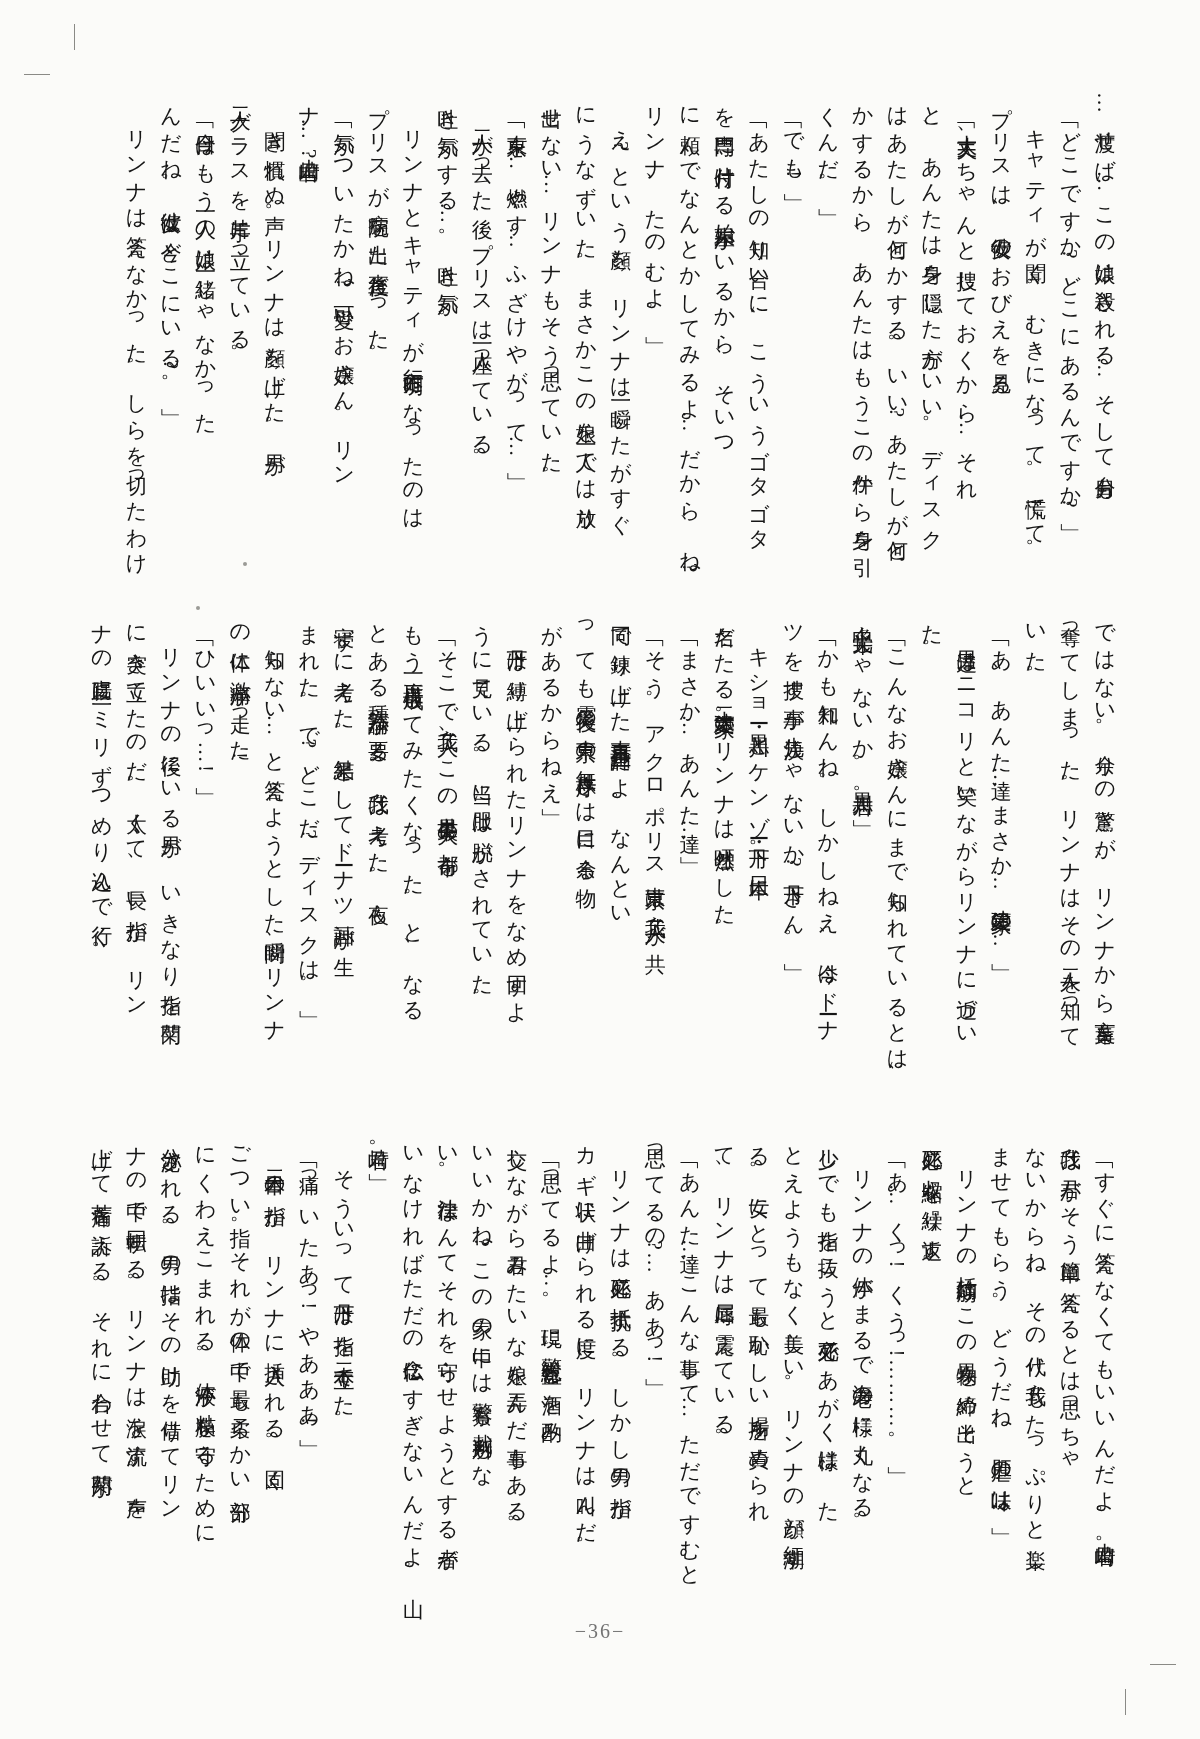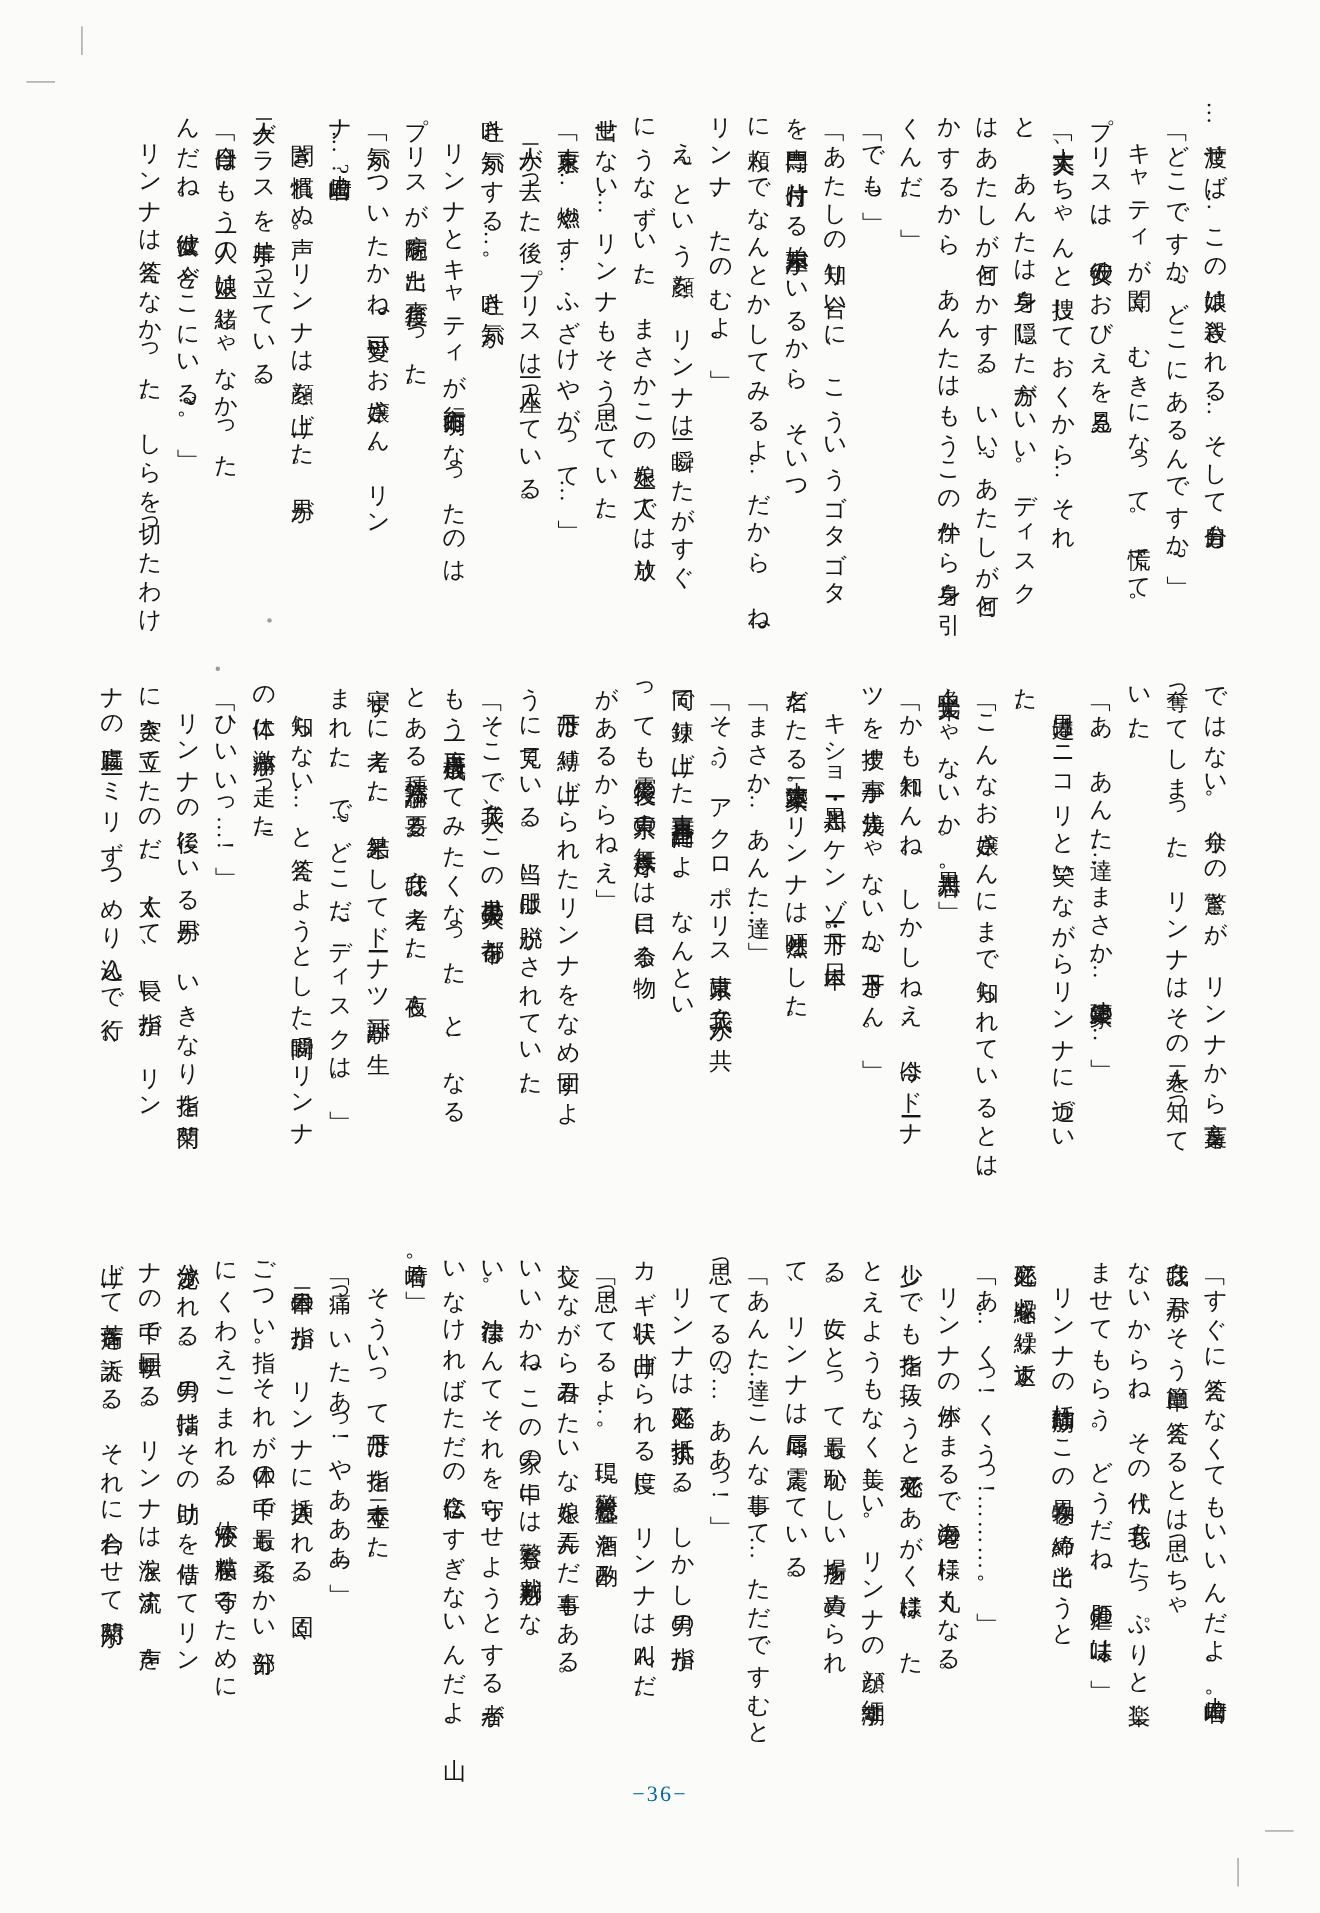--- a/index.html
+++ b/index.html
@@ -31,21 +31,21 @@
   .col { display: block; }
   .col.indent { text-indent: 23.4px; }
   .page-number {
     position: absolute;
     top: 1620px;
     left: 0;
     right: 0;
     text-align: center;
     font-size: 20px;
     letter-spacing: 2px;
-    color: #0369a1;
+    color: #737373;
   }
   .regmark {
     position: absolute;
     background: #8a8a86;
   }
   #mark-tl-v { left: 74px; top: 24px; width: 1px; height: 26px; }
   #mark-tl-h { left: 24px; top: 74px; width: 26px; height: 1px; }
   #mark-br-v { left: 1125px; top: 1689px; width: 1px; height: 26px; }
   #mark-br-h { left: 1150px; top: 1664px; width: 26px; height: 1px; }
   .speck {

